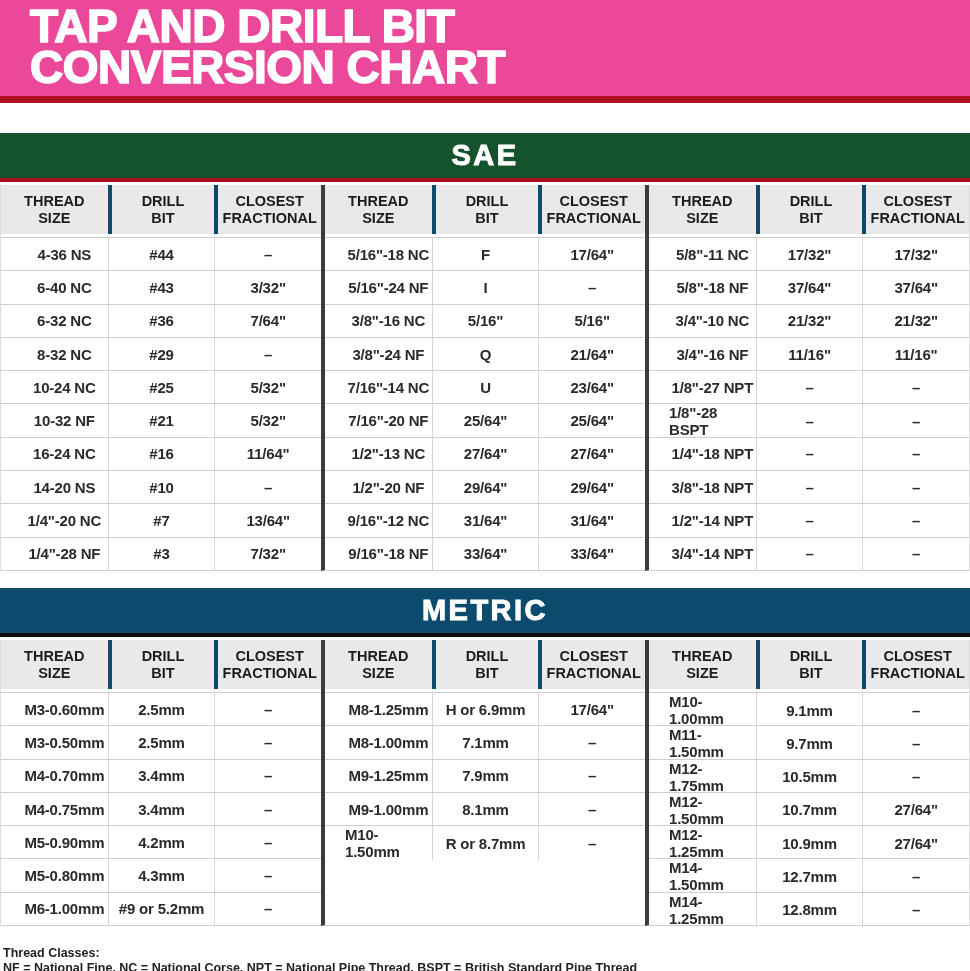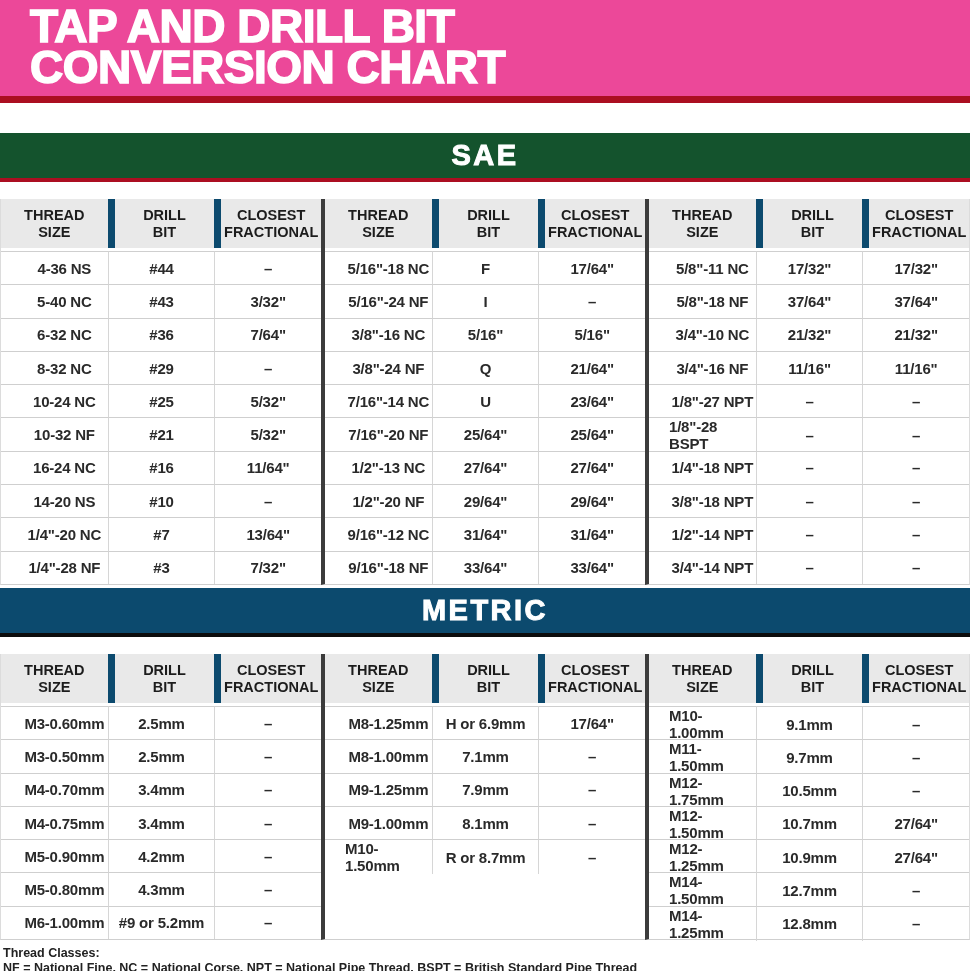--- a/index.html
+++ b/index.html
@@ -18,30 +18,30 @@
   .chart-section{position:absolute;left:0;width:100%;}
   .section-sae{top:133px;}
   .section-metric{top:588px;}
   .section-bar{height:45px;display:flex;align-items:center;justify-content:center;}
   .section-bar span{color:#fff;font-weight:bold;font-size:29px;letter-spacing:2.5px;
     -webkit-text-stroke:1px #fff;}
   .bar-red{background:#14532d;border-bottom:4px solid #ab0e21;}
   .bar-black{background:#0c4a6e;border-bottom:4px solid #0c0c0c;}
 
   
-  .table{display:flex;margin-top:17px;}
+  .table{display:flex;margin-top:3px;}
   .group{flex:1;min-width:0;border-bottom:1px solid #cfcfcf;}
   .group + .group{border-left:4px solid #3c3c3c;}
   .group:first-child{border-left:1px solid #dcdcdc;}
   .group:last-child{border-right:1px solid #dcdcdc;}
 
   .header-row{display:grid;grid-template-columns:repeat(3,1fr);height:49px;margin-bottom:3px;}
   .hcell{background:#e9e9e9;display:flex;align-items:center;justify-content:center;
     text-align:center;font-weight:bold;font-size:14.5px;line-height:1.12;
-    white-space:pre-line;color:#1c1c1c;border-left:7px solid #0c4a6e;}
+    white-space:pre-line;color:#1c1c1c;border-left:4px solid #0c4a6e;}
   .hcell:first-child{border-left:none;}
 
   .row{display:grid;grid-template-columns:repeat(3,1fr);height:33.3px;}
   .cell{display:flex;align-items:center;justify-content:center;
     font-size:15px;font-weight:bold;color:#2a2a2a;letter-spacing:-0.2px;
     border-left:1px solid #d6d6d6;border-top:1px solid #cfcfcf;}
   .cell:first-child{border-left:none;padding-left:20px;}
   .row:first-of-type .cell{border-top:none;}
 
   
@@ -76,21 +76,21 @@
 BIT</div>
             <div class="hcell">CLOSEST
 FRACTIONAL</div>
           </div>
           <div class="row">
             <div class="cell">4-36 NS</div>
             <div class="cell">#44</div>
             <div class="cell">–</div>
           </div>
           <div class="row">
-            <div class="cell">5-40 NC</div>
+            <div class="cell">6-40 NC</div>
             <div class="cell">#43</div>
             <div class="cell">3/32"</div>
           </div>
           <div class="row">
             <div class="cell">6-32 NC</div>
             <div class="cell">#36</div>
             <div class="cell">7/64"</div>
           </div>
           <div class="row">
             <div class="cell">8-32 NC</div>

